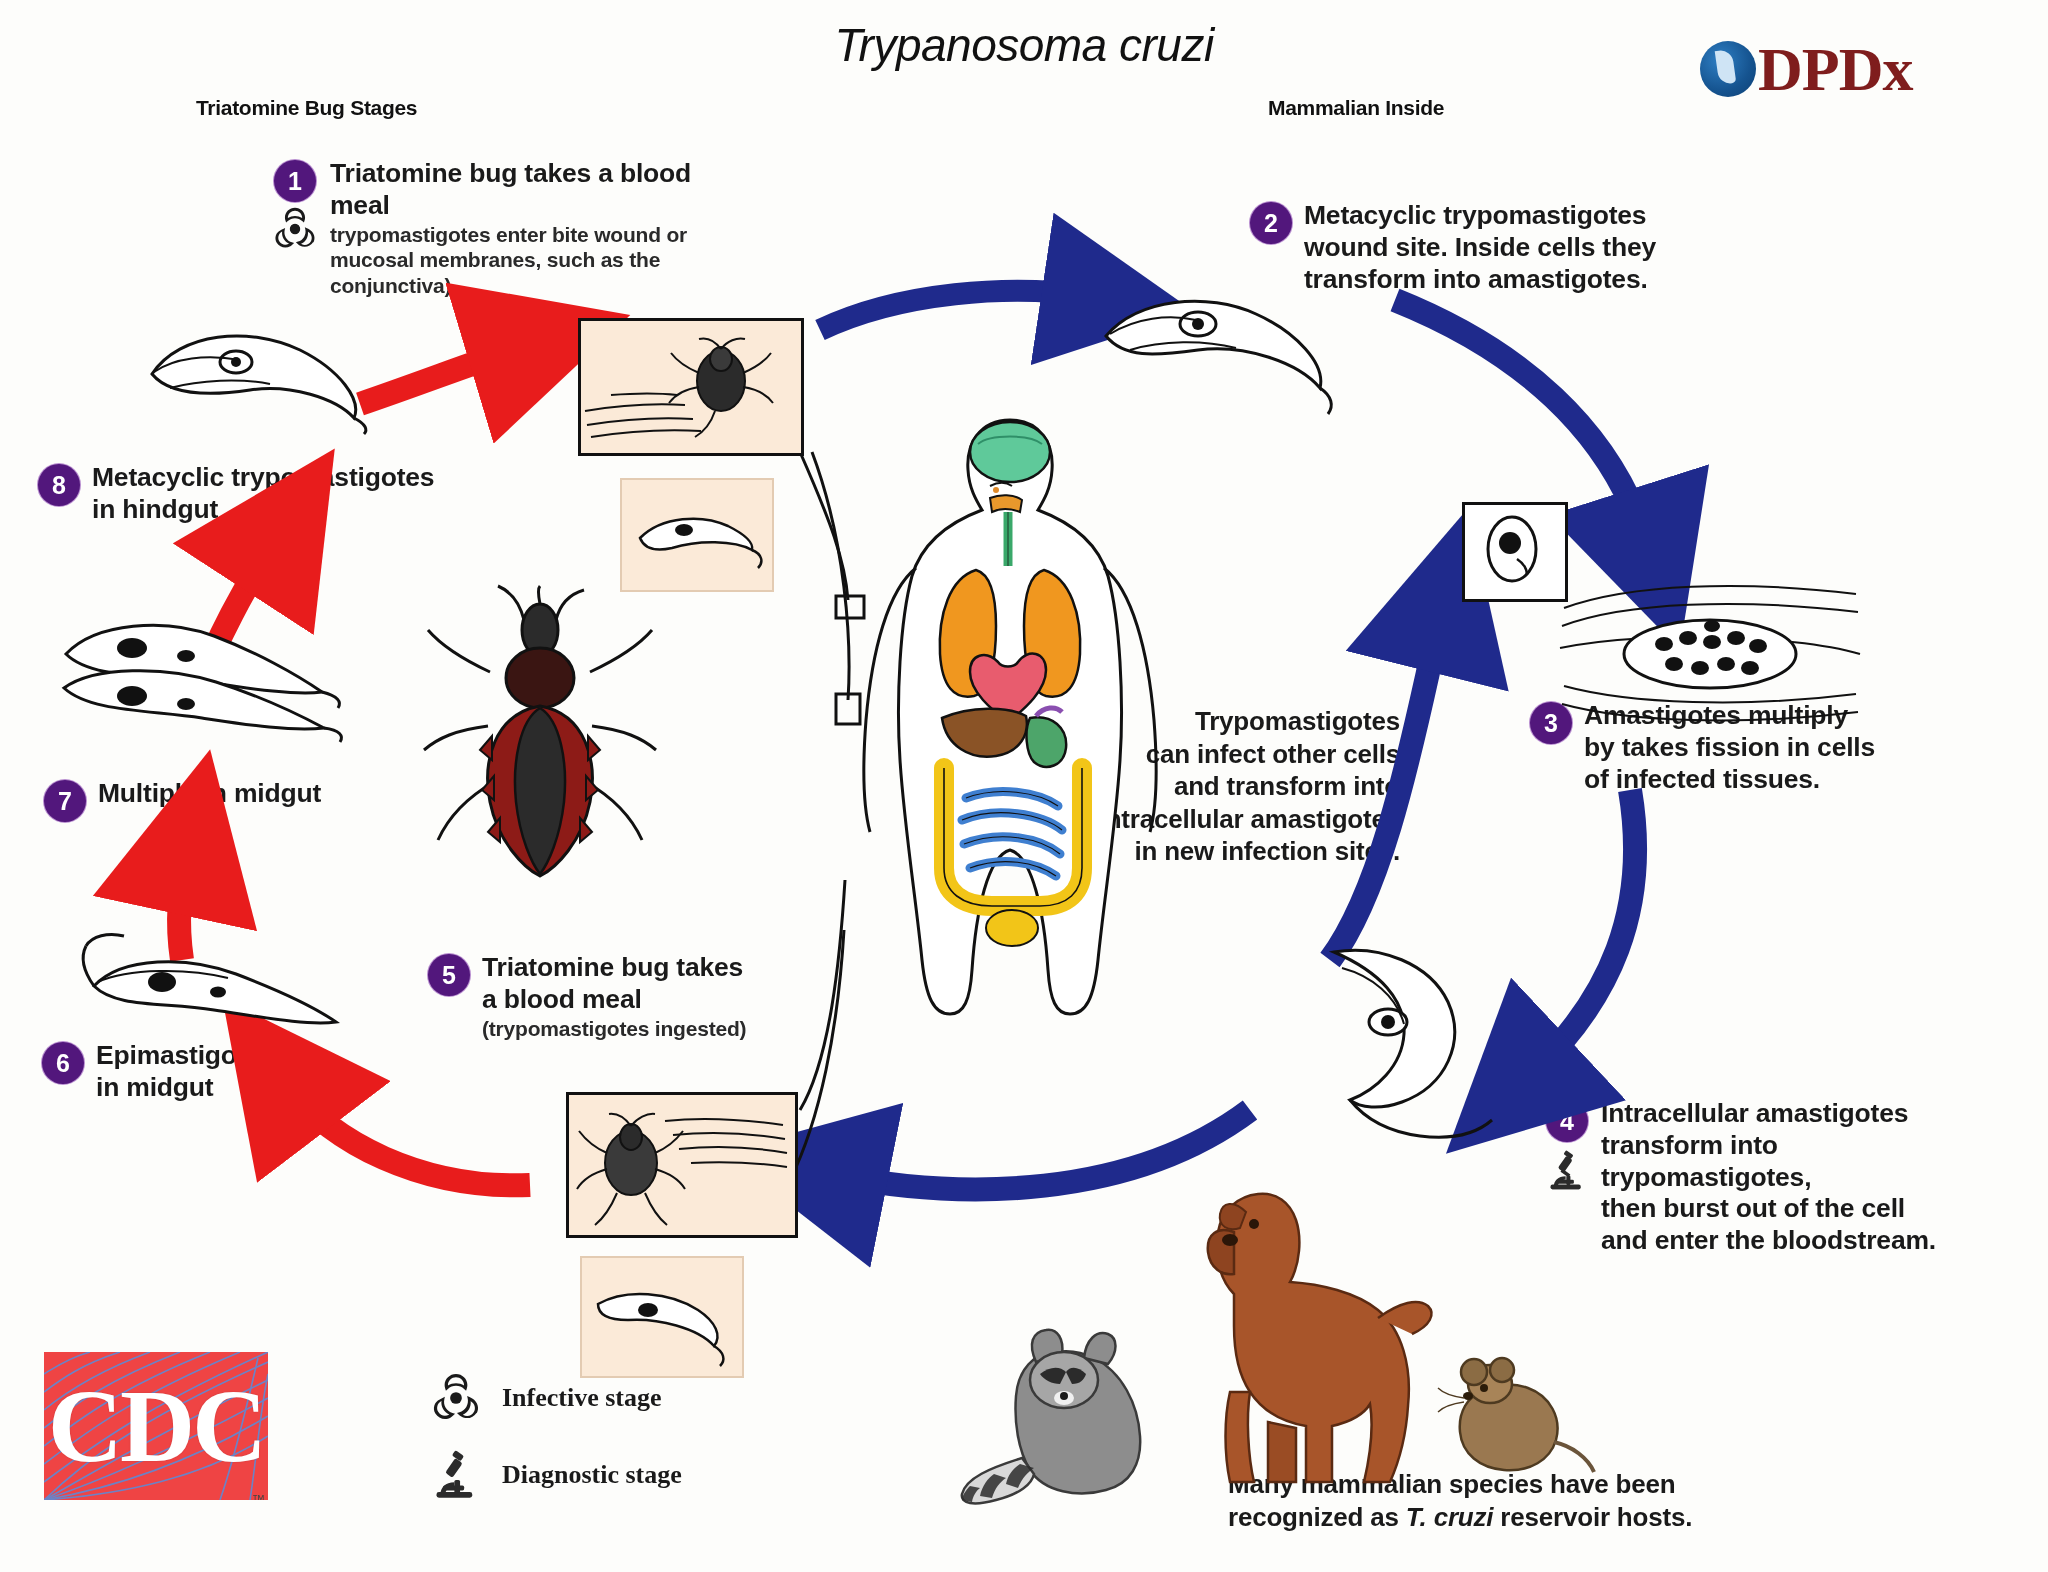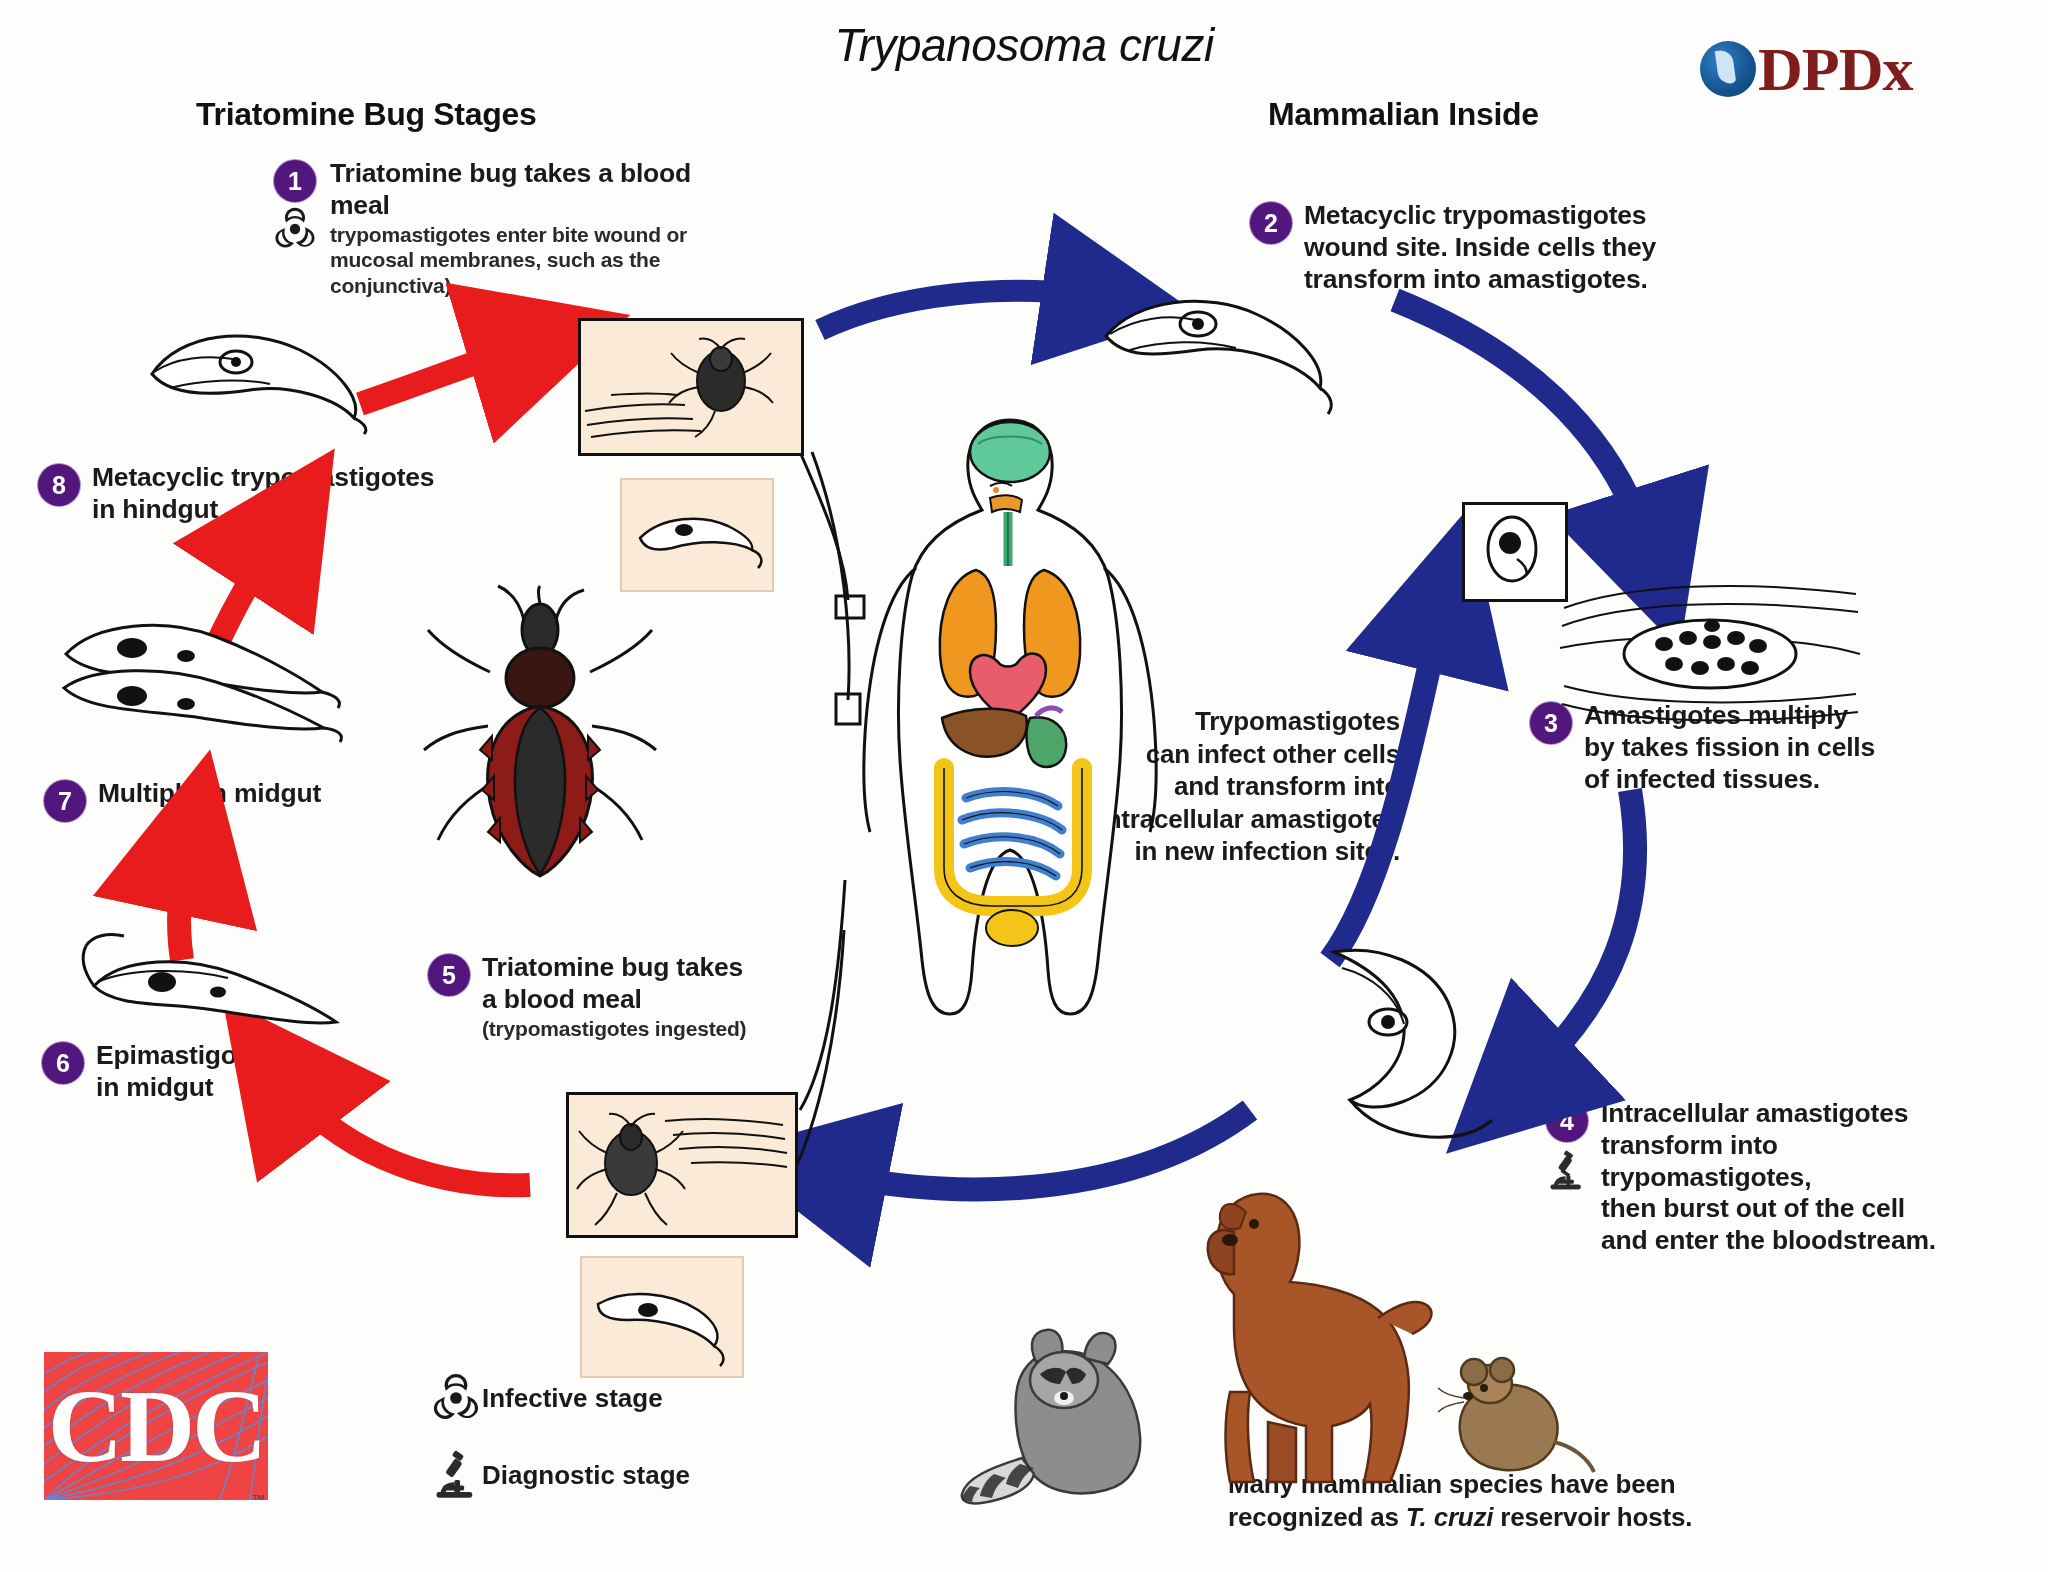--- a/index.html
+++ b/index.html
@@ -11,21 +11,21 @@
   #stage{position:absolute;inset:0;}
   .abs{position:absolute;}
 
   
   #title{
     left:0;right:0;top:18px;text-align:center;
     font-size:46px;font-weight:normal;font-style:italic;color:#111;
     letter-spacing:-0.5px;
   }
   .section-head{
-    font-size:32px;font-weight:bold;color:#111;letter-spacing:-0.3px;
+    font-size:21px;font-weight:bold;color:#111;letter-spacing:-0.3px;
   }
   #head-bug{left:196px;top:96px;}
   #head-mam{left:1268px;top:96px;}
 
   
   .step{display:flex;align-items:flex-start;gap:12px;}
   .num{
     width:42px;height:42px;border-radius:50%;
     background:#52177c;color:#fff;flex:0 0 42px;
     font-size:25px;font-weight:bold;
@@ -56,21 +56,21 @@
     background:radial-gradient(circle at 36% 34%, #2f7fc4 0%, #15538f 60%, #0d3f74 100%);
     position:relative;}
   #dpdx .mark:after{
     content:"";position:absolute;left:17px;top:9px;width:17px;height:34px;
     border-radius:0 18px 6px 18px;background:#cfe4f5;transform:rotate(-8deg);
   }
   #dpdx .word{font-family:"Liberation Serif", serif;font-size:62px;font-weight:bold;
     color:#7f1d1d;letter-spacing:-1px;line-height:1;}
 
   
-  .legend-row{display:flex;align-items:center;}
+  .legend-row{display:flex;align-items:center;gap:20px;font-family:Liberation Serif, serif;}
   .legend-label{font-size:26px;font-weight:bold;color:#1a1a1a;}
 
   
   .fig{position:absolute;}
   .panel{
     background:#fbead8;border:3px solid #111;
   }
   .panel-plain{background:#fbead8;}
 
   svg{display:block;overflow:visible;}

